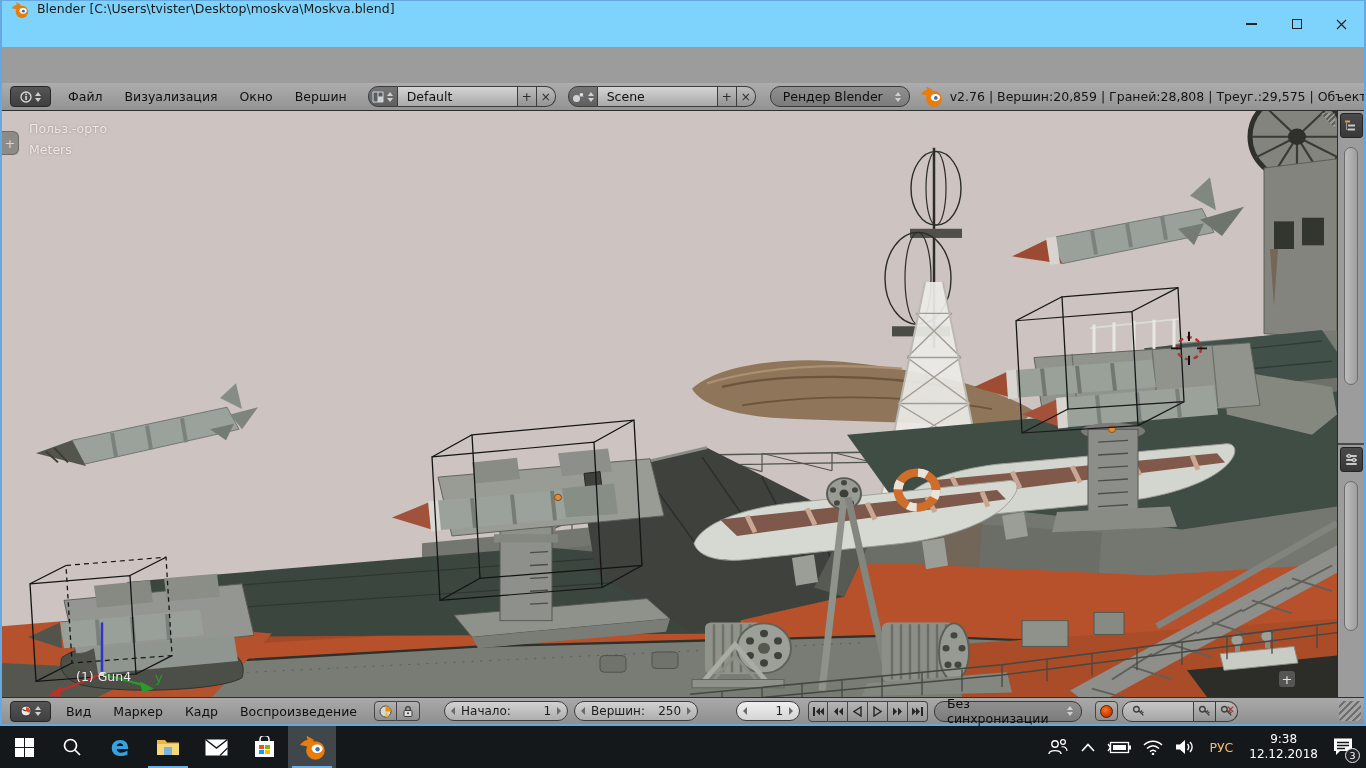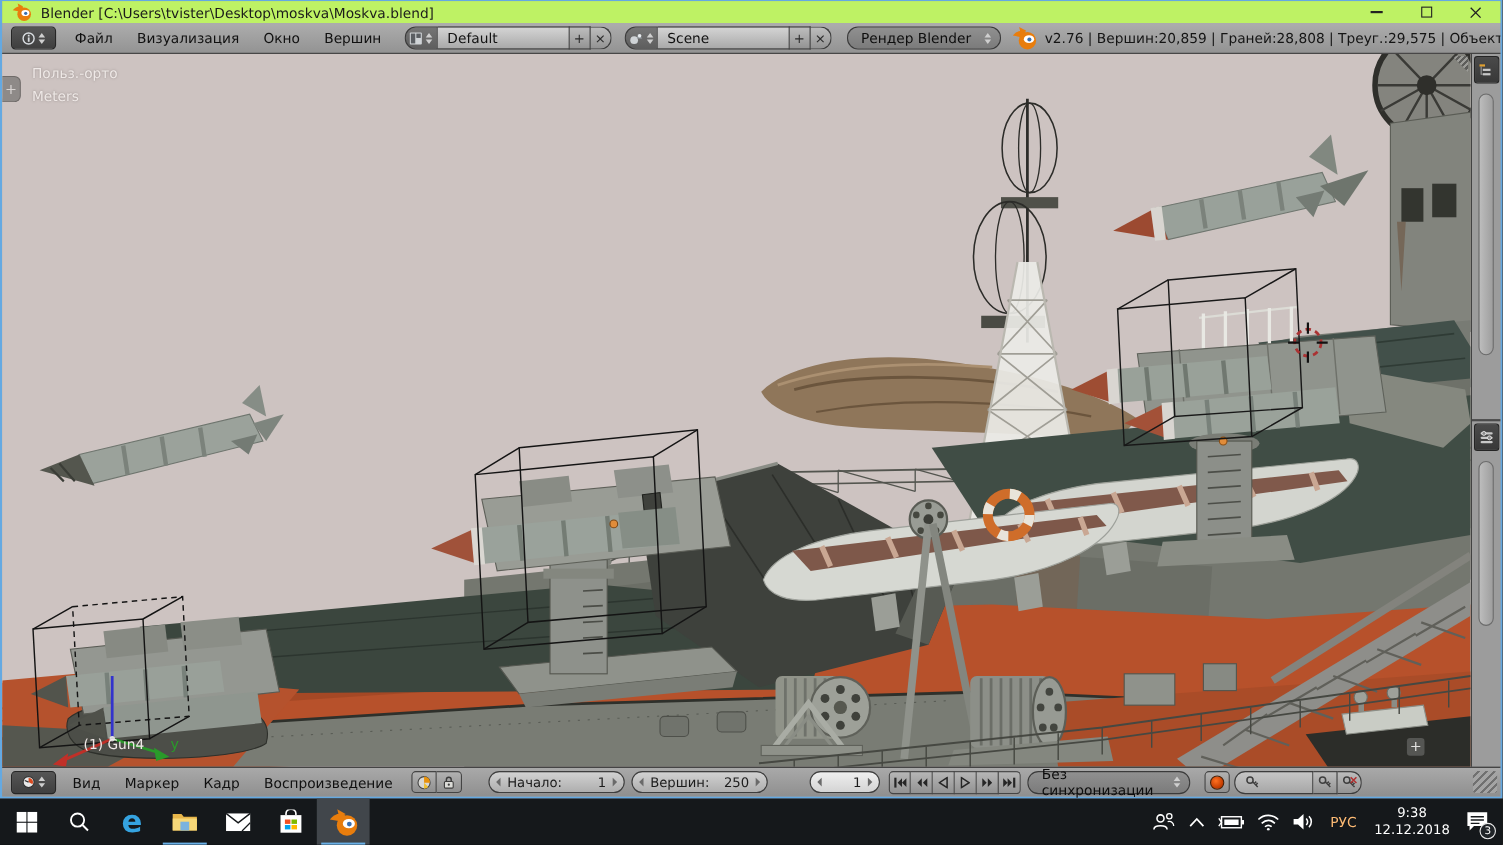--- a/index.html
+++ b/index.html
@@ -6,31 +6,31 @@
   html,body { width:1366px; height:768px; overflow:hidden; background:#000;
     font-family:"DejaVu Sans", sans-serif; }
   .screen { position:relative; width:1366px; height:768px; background:#15181b; }
 
   
   .bwindow { position:absolute; left:0; top:0; width:1366px; height:726px;
     border:2px solid #64a9e2; border-top-width:1px; background:#9c9c9c;
     display:flex; flex-direction:column; }
 
   
-  .titlebar { height:20px; background:#bef264; display:flex; align-items:center; flex:none; }
+  .titlebar { height:46px; background:#7dd3fc; display:flex; align-items:flex-start; flex:none; }
   .titlebar .appicon { width:18px; height:18px; margin:0 8px 0 9px; flex:none; }
   .titlebar .title { font-size:12.5px; color:#1b1b1b; }
   .winbtns { margin-left:auto; display:flex; height:100%; }
   .winbtn { width:45px; height:100%; display:flex; align-items:center; justify-content:center; }
   .glyph-min { width:11px; height:1.5px; background:#222; }
   .glyph-max { width:10px; height:10px; border:1.2px solid #222; }
 
   
   .hbar { height:28px; background:linear-gradient(180deg,#adadad,#939393);
-    border-bottom:1px solid #2f2f2f; display:flex; align-items:center; flex:none; position:relative; }
+    border-bottom:1px solid #2f2f2f; display:flex; align-items:center; flex:none; position:relative;margin-top:36px; }
   .tbar { height:27px; background:linear-gradient(180deg,#a9a9a9,#8f8f8f);
     border-top:1px solid #2f2f2f; display:flex; align-items:center; flex:none; position:relative; }
   .ed-btn { width:41px; height:21px; background:linear-gradient(180deg,#555,#3f3f3f);
     border:1px solid #262626; border-radius:4px; display:flex; align-items:center;
     justify-content:center; gap:3px; flex:none; }
   .updown { display:flex; flex-direction:column; gap:2px; }
   .updown i { display:block; width:0; height:0; border-left:3.5px solid transparent;
     border-right:3.5px solid transparent; }
   .updown .up { border-bottom:4px solid #cfcfcf; }
   .updown .dn { border-top:4px solid #cfcfcf; }

